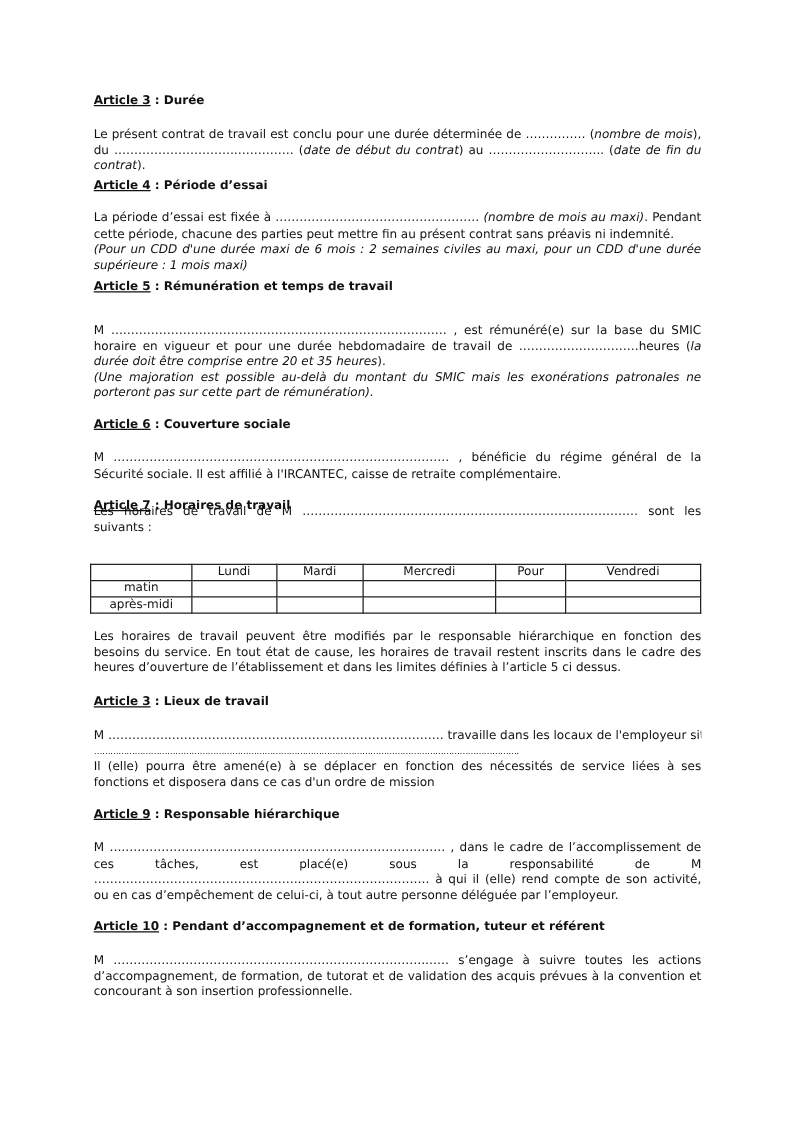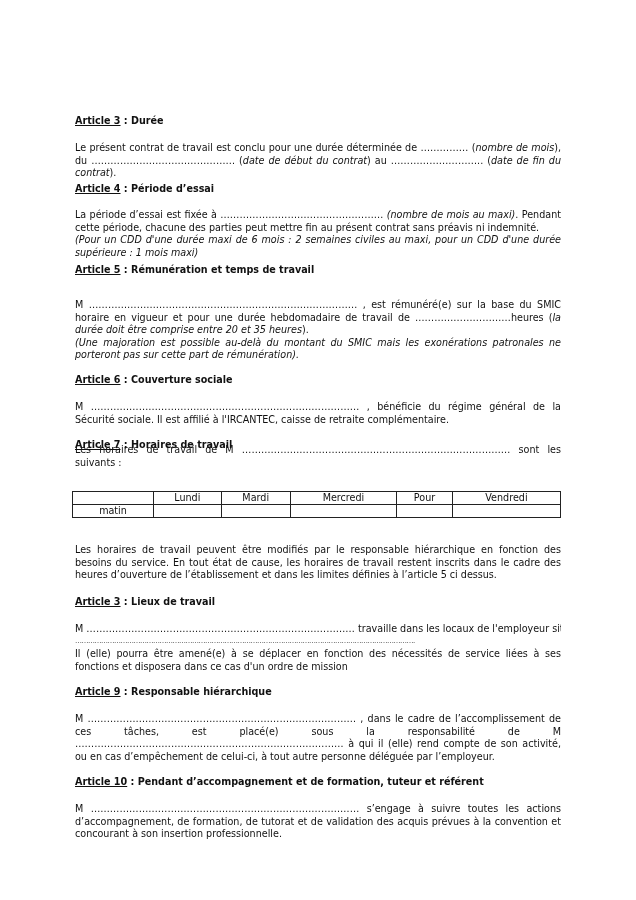--- a/index.html
+++ b/index.html
@@ -3,21 +3,21 @@
 <meta charset="utf-8">
 <style>
   html, body { margin: 0; padding: 0; background: #ffffff; }
   body { width: 636px; height: 900px; position: relative; overflow: hidden;
          font-family: "DejaVu Sans", sans-serif; color: #111; }
   .page { position: absolute; left: 75px; top: 0; width: 486px; }
   .p { font-size: 9.6px; line-height: 12.6px; text-align: justify; margin: 0; }
   .h { font-size: 9.6px; line-height: 12px; font-weight: bold; margin: 0; }
   .h .num { text-decoration: underline; }
   .i { font-style: italic; }
-  .abs { position: absolute; left: 0; width: 486px; margin-top: 40px; }
+  .abs { position: absolute; left: 0; width: 486px; }
   table.sched { border-collapse: collapse; width: 489px; font-size: 9.6px; }
   table.sched td { border: 1px solid #222; height: 12px; line-height: 12px; padding: 0; text-align: center; }
   table.sched td.rowlbl { width: 80px; }
   .justify-last { text-align-last: justify; }
 </style>
 </head>
 <body>
 
 <div class="page">
 
@@ -48,20 +48,28 @@
         <td>Vendredi</td>
       </tr>
       <tr>
         <td class="rowlbl">matin</td>
         <td></td>
         <td></td>
         <td></td>
         <td></td>
         <td></td>
       </tr>
+      <tr>
+        <td class="rowlbl">après-midi</td>
+        <td></td>
+        <td></td>
+        <td></td>
+        <td></td>
+        <td></td>
+      </tr>
     </tbody>
       </table>
   </div>
 
   <p class="p abs" style="top:504px;">Les horaires de travail peuvent être modifiés par le responsable hiérarchique en fonction des besoins du service. En tout état de cause, les horaires de travail restent inscrits dans le cadre des heures d’ouverture de l’établissement et dans les limites définies à l’article 5 ci dessus.</p>
 
   <p class="h abs" style="top:556px;"><span class="num">Article 3</span><span> : Lieux de travail</span></p>
   <p class="p abs justify-last" style="top:583px; white-space:nowrap; overflow:hidden;">M ………………………………………………………………………… travaille dans les locaux de l'employeur situés</p>
   <p class="p abs" style="top:595px; white-space:nowrap; overflow:hidden; font-size:7px; letter-spacing:-0.5px;">………………………………………………………………………………………………………………………………………….</p>
   <p class="p abs" style="top:608px;">Il (elle) pourra être amené(e) à se déplacer en fonction des nécessités de service liées à ses fonctions et disposera dans ce cas d'un ordre de mission</p>

